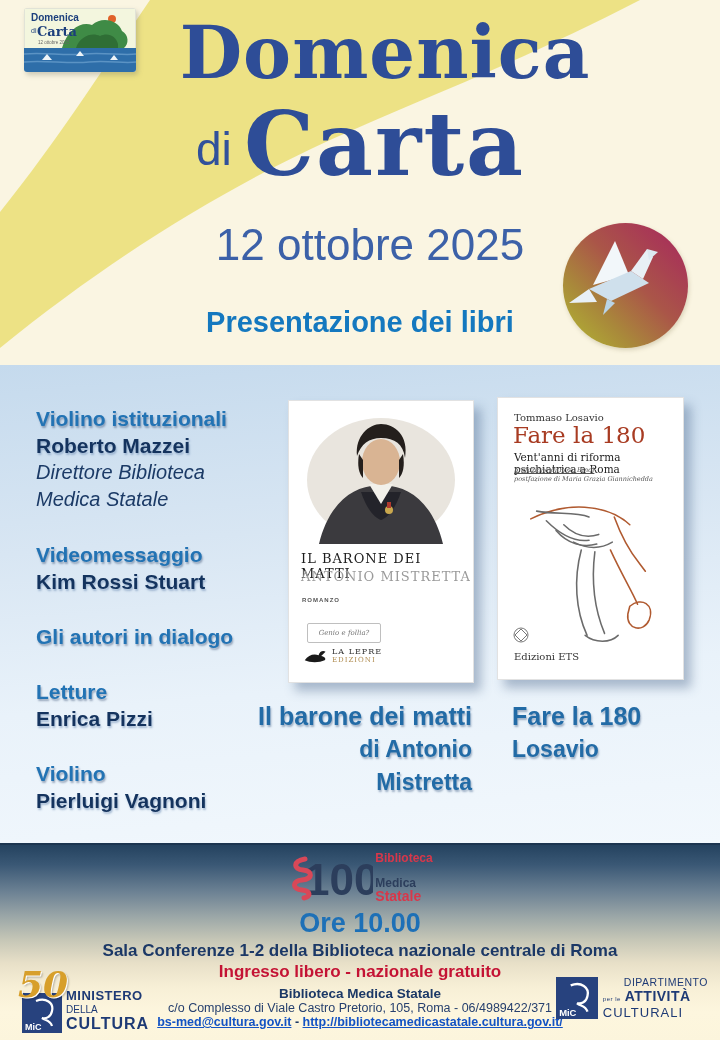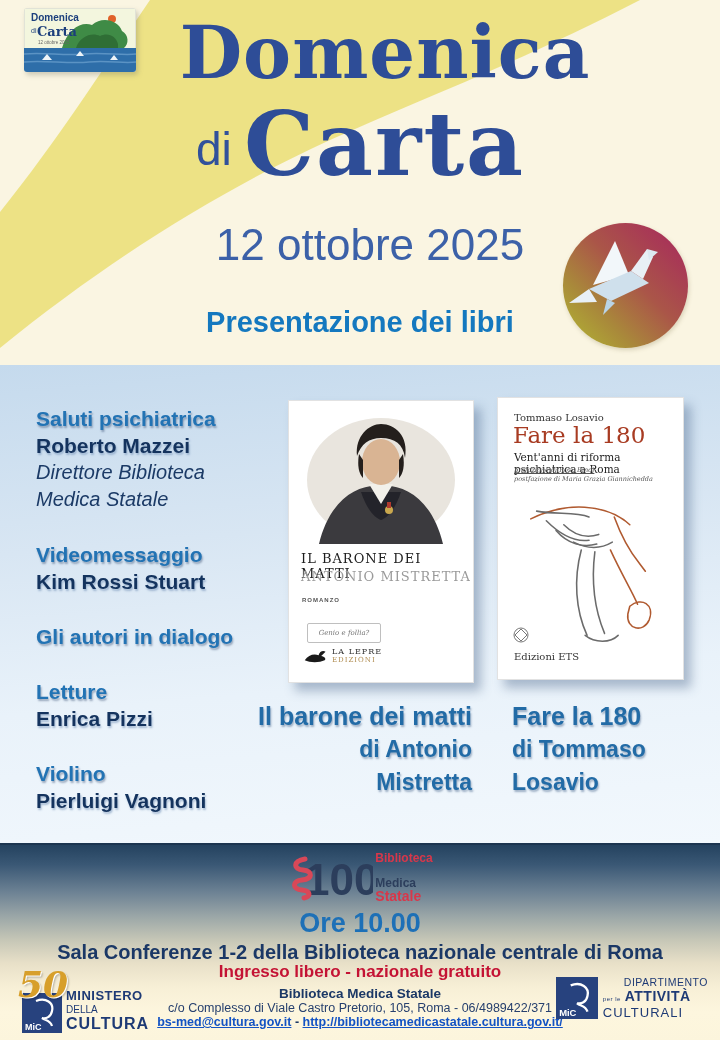--- a/index.html
+++ b/index.html
@@ -80,21 +80,21 @@
           border-top:2px solid #1c3550;}
   .bms{position:absolute;left:0;top:6px;width:720px;display:flex;justify-content:center;
        align-items:center;gap:2px;}
   .bms-stack{line-height:13px;text-align:left;font-weight:bold;}
   .bms-l1{font-size:12px;color:#d8374a;}
   .bms-l2{font-size:12px;color:#2c3e5c;margin-top:12px;}
   .bms-l3{font-size:14px;color:#d8374a;}
   .f-time{position:absolute;left:0;top:63px;width:720px;text-align:center;
           font-size:27px;font-weight:bold;color:#1d70b7;}
   .f-venue{position:absolute;left:0;top:96px;width:720px;text-align:center;
-           font-size:20px;font-weight:bold;color:#1b3866;}
+           font-size:17px;font-weight:bold;color:#1b3866;}
   .f-entry{position:absolute;left:0;top:117px;width:720px;text-align:center;
            font-size:17px;font-weight:bold;color:#c41334;}
   .f-org{position:absolute;left:0;top:141px;width:720px;text-align:center;
          font-size:13.5px;font-weight:bold;color:#1b3866;}
   .f-addr{position:absolute;left:0;top:156px;width:720px;text-align:center;
           font-size:12.5px;color:#27406e;}
   .f-links{position:absolute;left:0;top:170px;width:720px;text-align:center;
            font-size:12.5px;font-weight:bold;color:#1b3866;}
   .f-links a{color:#1353c4;text-decoration:underline;}
 
@@ -160,21 +160,21 @@
         <polygon points="84,26 95,29 86,37" fill="#dce9f2"></polygon>
         <polygon points="26,66 6,80 34,79" fill="#e8f0f6"></polygon>
         <polygon points="44,76 40,92 52,80" fill="#b9d4e6"></polygon>
       </svg>
     </div>
   </div>
 
   <div class="mid">
 
     <div class="program">
-      <div class="p-role">Saluti psichiatrica</div>
+      <div class="p-role">Violino istituzionali</div>
       <div class="p-name">Roberto Mazzei</div>
       <div class="p-detail">Direttore Biblioteca</div>
       <div class="p-detail">Medica Statale</div>
       <div class="p-gap"></div>
       <div class="p-role">Videomessaggio</div>
       <div class="p-name">Kim Rossi Stuart</div>
       <div class="p-gap"></div>
       <div class="p-role">Gli autori in dialogo</div>
       <div class="p-gap"></div>
       <div class="p-role">Letture</div>
@@ -241,21 +241,20 @@
       <div class="c2-pub">Edizioni ETS</div>
     </div>
 
     <div class="caption caption1">
       <div class="t">Il barone dei matti</div>
       <div class="b">di Antonio</div>
       <div class="b">Mistretta</div>
     </div>
     <div class="caption caption2">
       <div class="t">Fare la 180</div>
-      <div class="b">di Tommaso</div>
       <div class="b">Losavio</div>
     </div>
   </div>
 
   <div class="footer">
 
     <div class="bms">
       <svg width="86" height="52" viewBox="0 0 86 52">
         <text x="18" y="44" font-size="44" font-weight="bold" fill="#2c3e5c" font-family="Liberation Sans,sans-serif">100</text>
         <path d="M18,8 C6,10 6,18 16,19 C26,20 26,28 15,29 C5,30 5,38 15,39 C24,40 24,46 17,47" fill="none" stroke="#d84858" stroke-width="5" stroke-linecap="round"></path>

